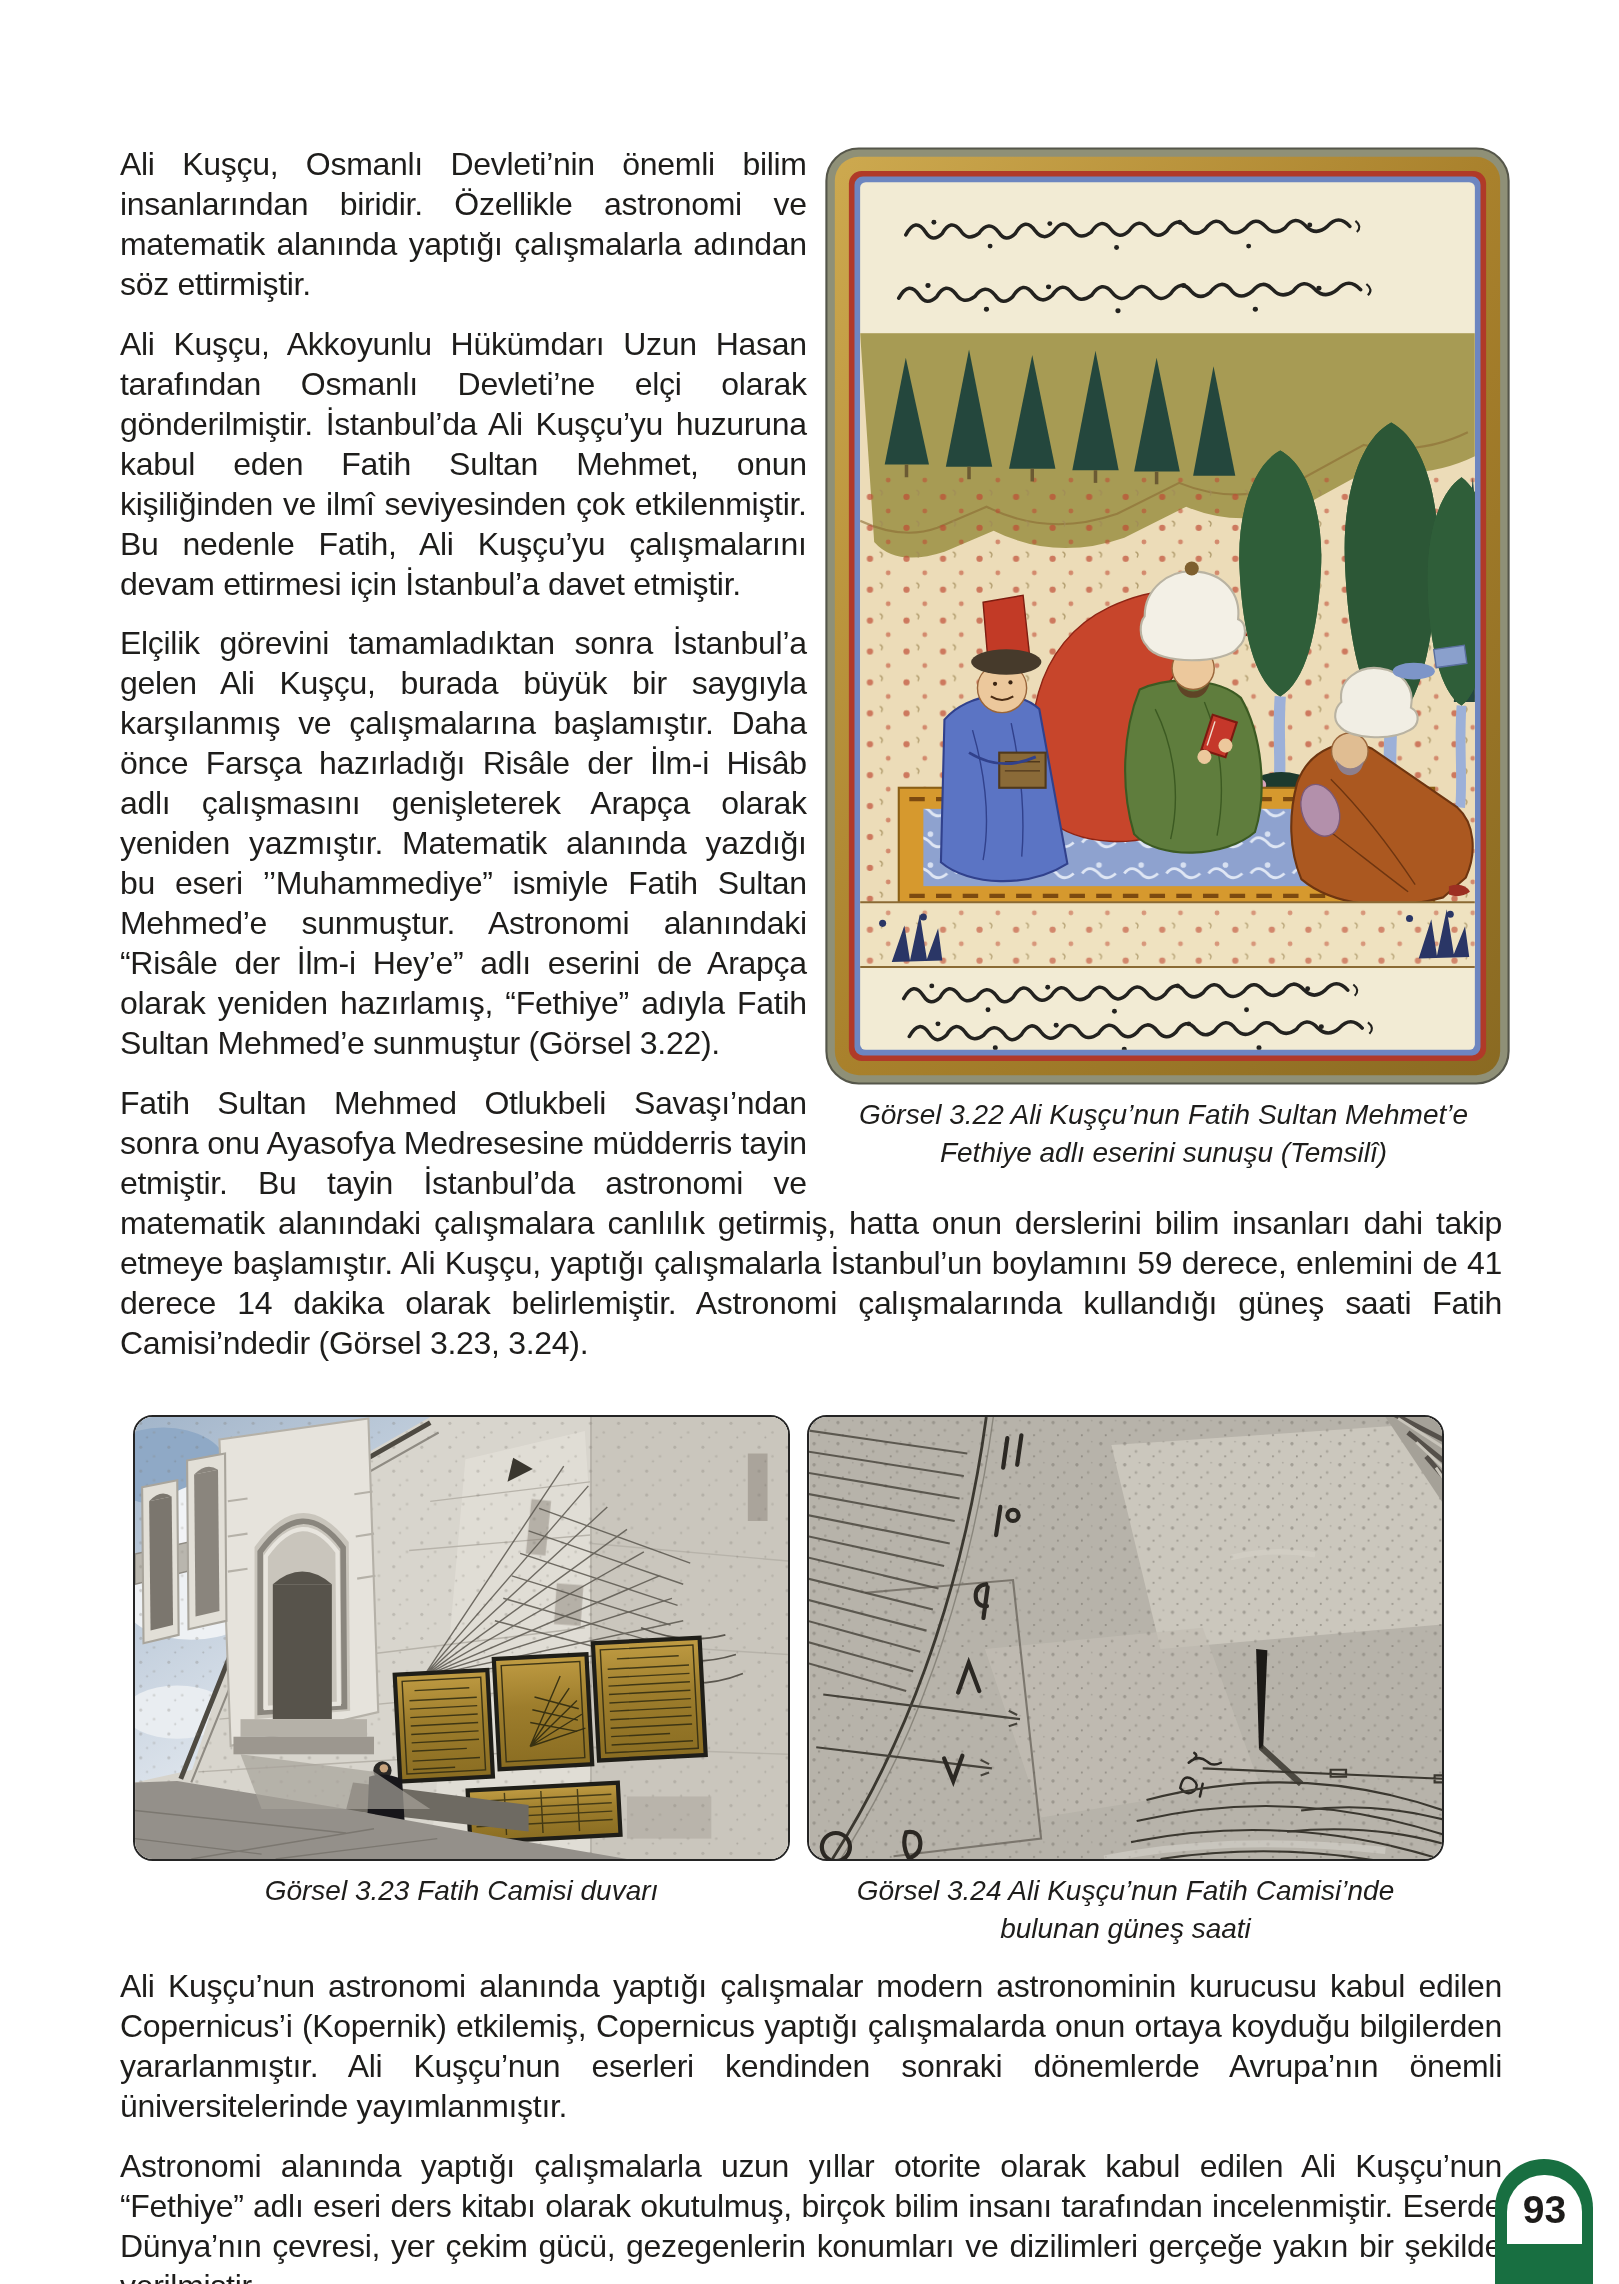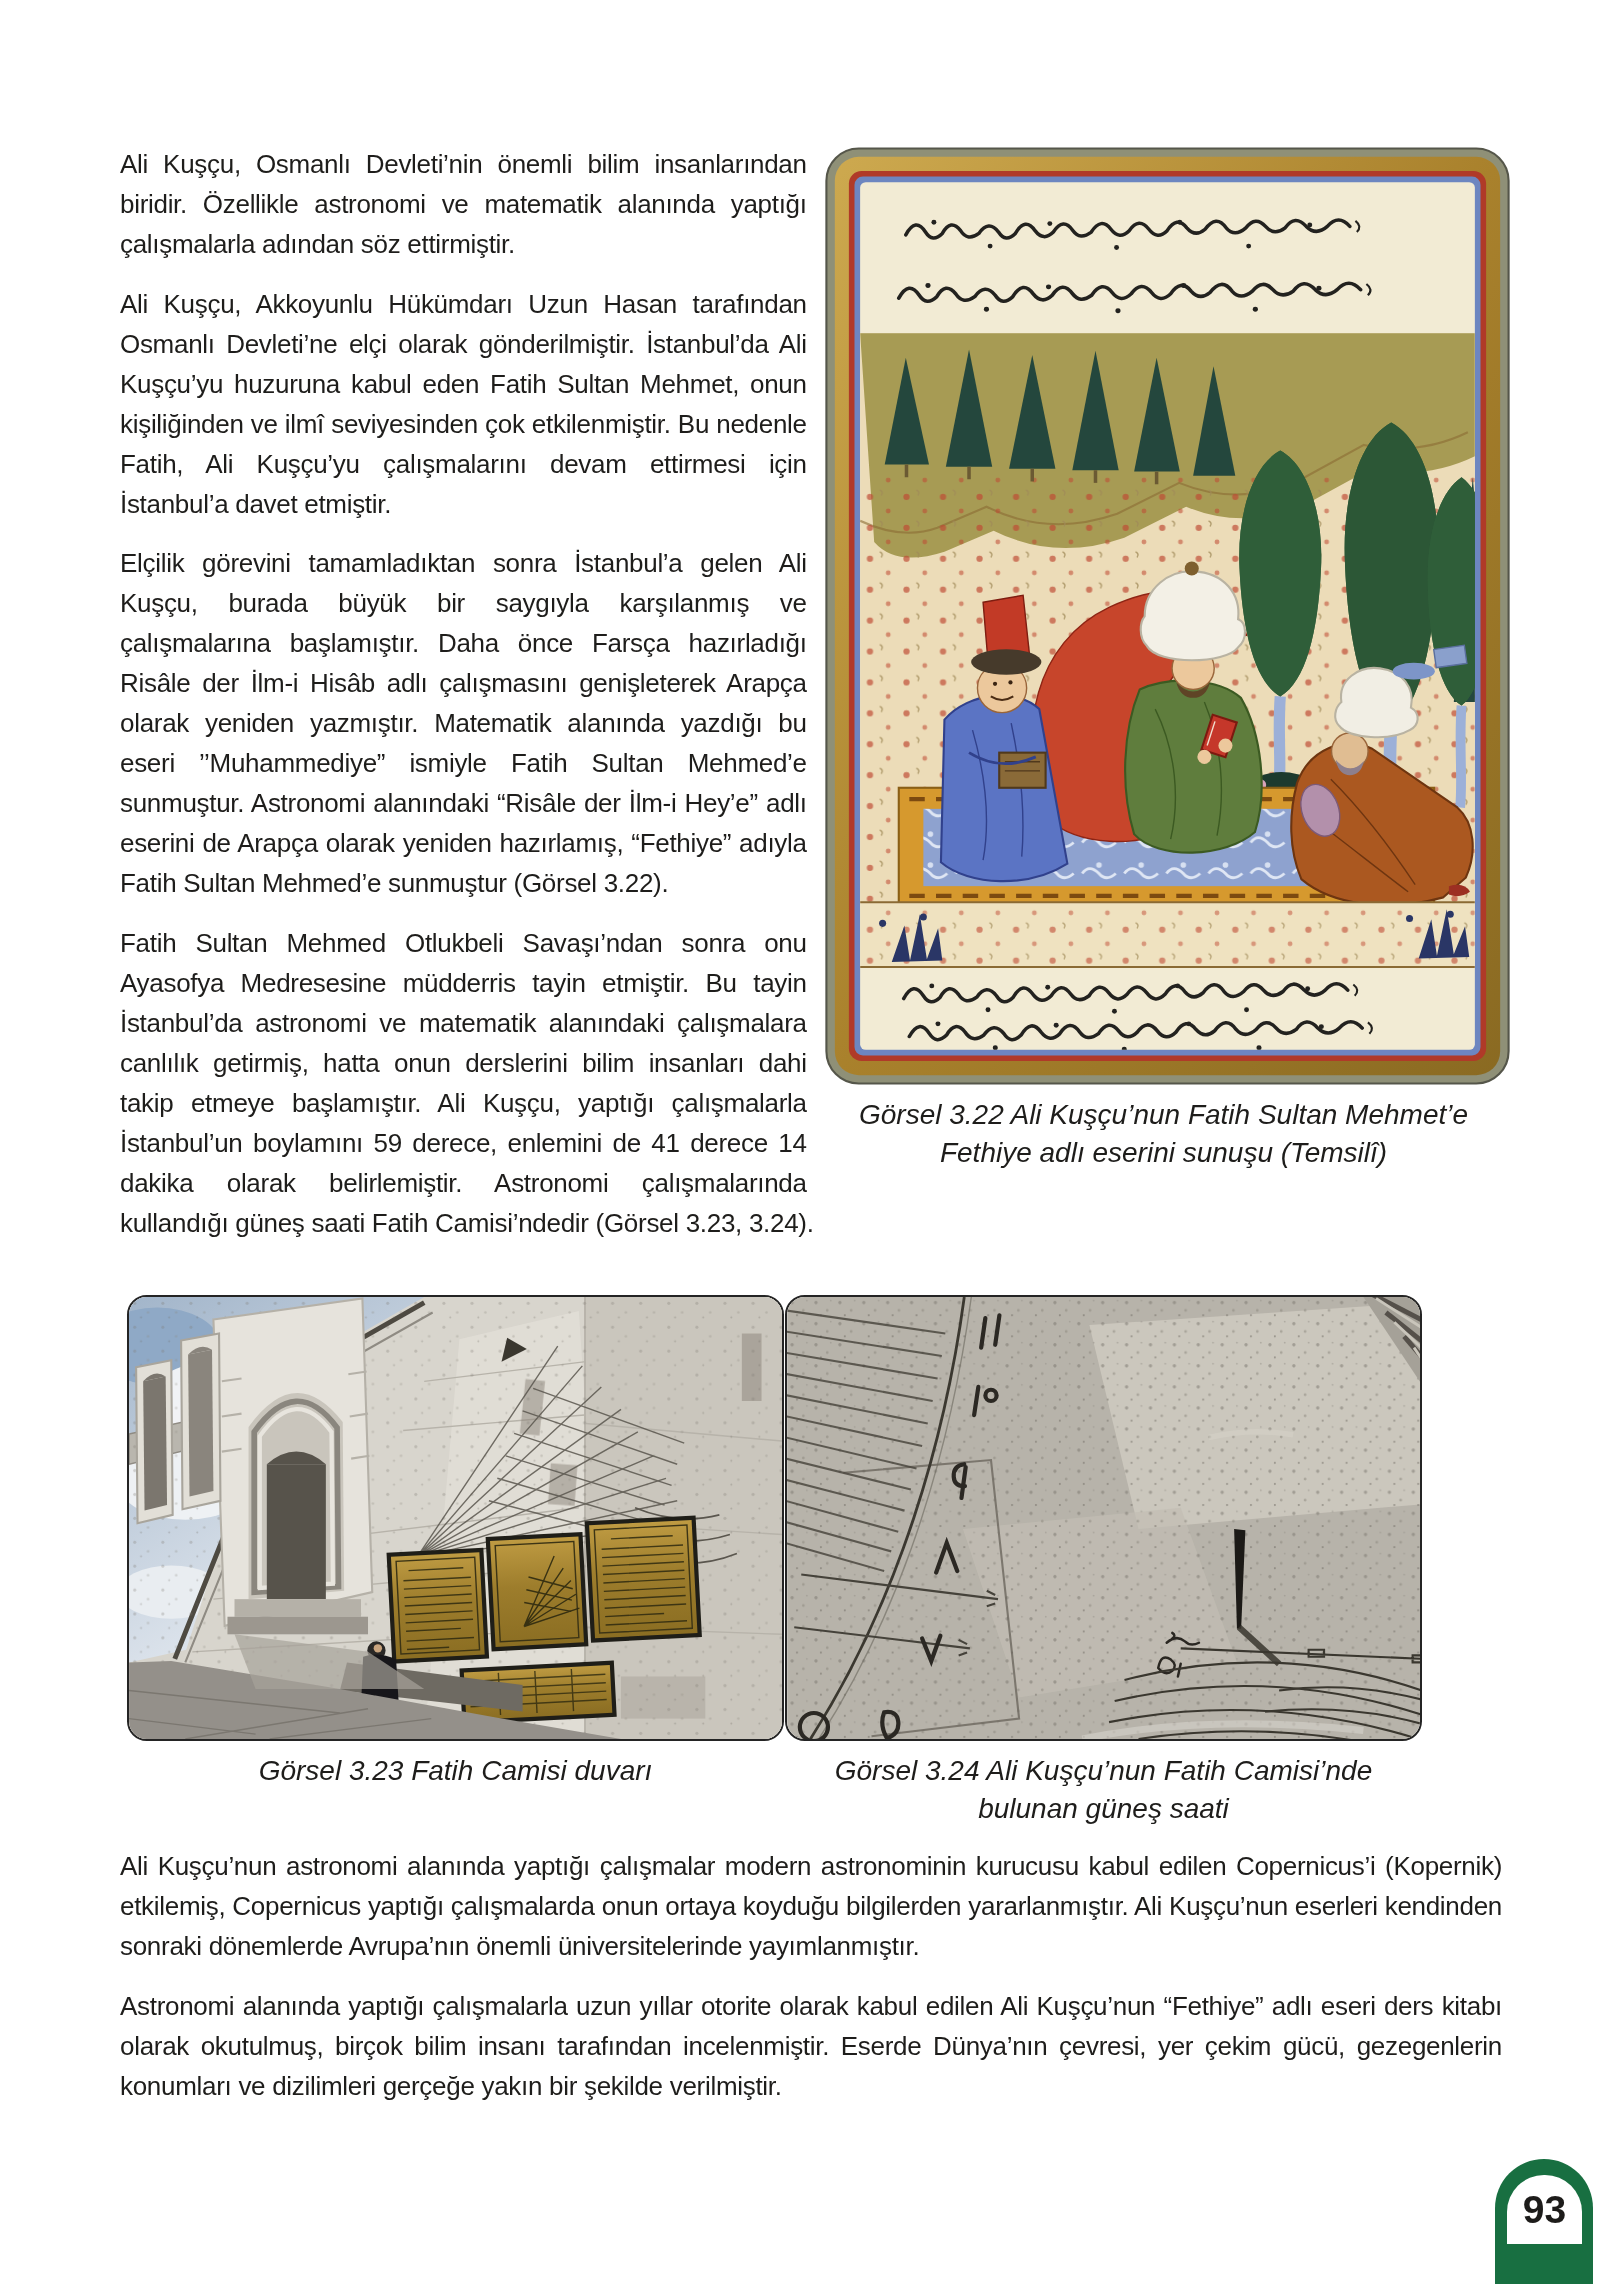--- a/index.html
+++ b/index.html
@@ -1,27 +1,27 @@
 <!DOCTYPE html>
 <html style="font-size:11.2px"><head>
 <meta charset="utf-8">
 <style>
   html, body { margin:0; padding:0; background:#ffffff; }
   body { width:1620px; height:2284px; position:relative; overflow:hidden;
          font-family:"Liberation Sans", sans-serif; }
   .page { position:absolute; inset:0; box-sizing:border-box;
           padding:144px 118px 0 120px; }
-  .body-text { font-size:26px; line-height:40px; letter-spacing:-0.3px;
+  .body-text { font-size:32px; line-height:40px; letter-spacing:-0.3px;
                text-align:justify; color:#1e1d1b; margin:0 0 19.7px 0; }
   .fig-miniature { float:right; width:677px; margin:2.8px 0 7px 18.3px; }
   .fig-miniature svg { display:block; width:685px; height:938px; }
   .caption { font-style:italic; font-size:28px; line-height:38px;
              text-align:center; color:#1e1d1b; margin-top:11.2px; }
-  .photo-row { clear:both; display:flex; gap:1px; padding-top:32px;
-               margin-left:7px; margin-bottom:18.3px; }
+  .photo-row { clear:both; display:flex; gap:17px; padding-top:32px;
+               margin-left:13px; margin-bottom:18.3px; }
   .photo-fig { margin:0; }
   .photo-frame { border:2.1px solid #242424; border-radius:19.7px; overflow:hidden; }
   .photo-frame svg { display:block; }
   .page-badge { position:absolute; right:27px; bottom:0; width:98px; height:125px;
                 background:#186f41; border-radius:51px 51px 0 0; }
   .badge-window { position:absolute; top:16px; left:12px; width:75px; height:69px;
                   background:#ffffff; border-radius:37px 37px 0 0;
                   display:flex; align-items:center; justify-content:center;
                   font-weight:bold; font-size:39px; color:#1d1c1a; }
 </style>

